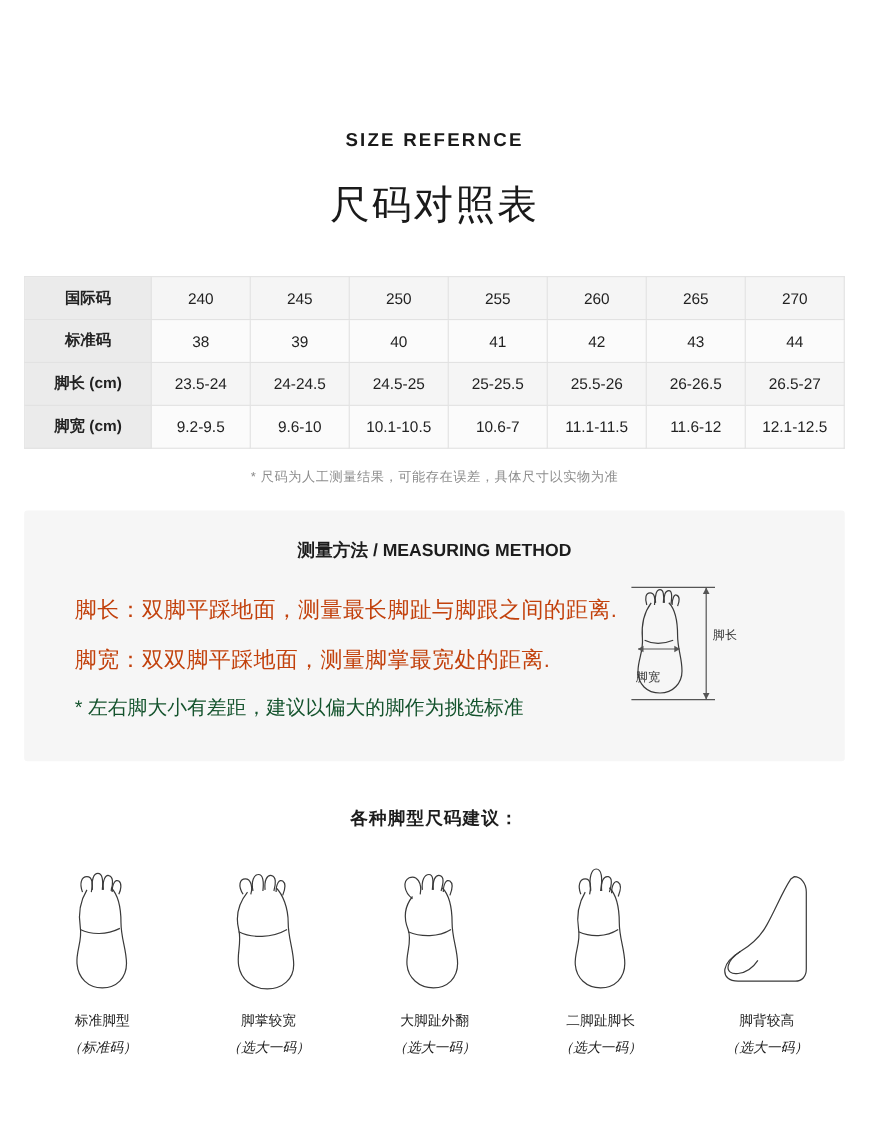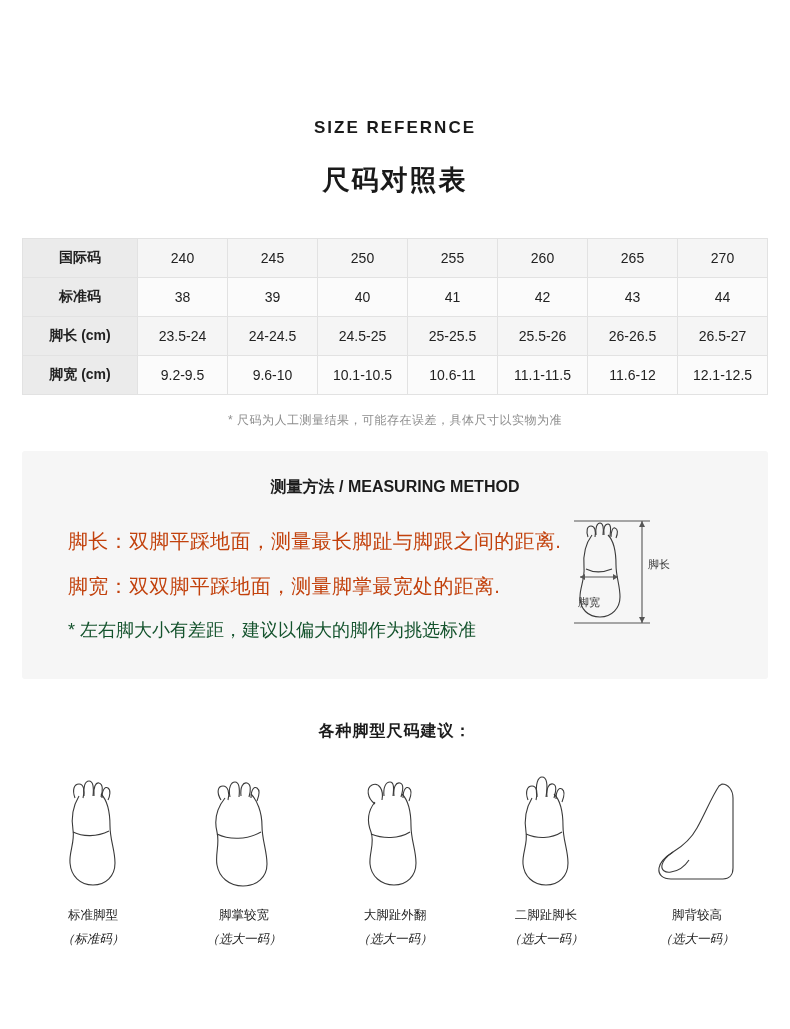--- a/index.html
+++ b/index.html
@@ -25,22 +25,22 @@
   .title-en {
     text-align: center;
     font-size: 17px;
     font-weight: bold;
     letter-spacing: 2px;
     color: #1a1a1a;
     margin-top: 118px;
   }
   .title-cn {
     text-align: center;
-    font-size: 27px;
-    font-weight: bold;
+    font-size: 36px;
+    font-weight: normal;
     color: #1a1a1a;
     margin-top: 24px;
     letter-spacing: 2px;
   }
 
   
   .table-wrap {
     margin: 40px 22px 0 22px;
   }
   table.size-table {
@@ -197,21 +197,21 @@
           <td>25-25.5</td>
           <td>25.5-26</td>
           <td>26-26.5</td>
           <td>26.5-27</td>
         </tr>
         <tr>
           <td class="rowhead">脚宽 (cm)</td>
           <td>9.2-9.5</td>
           <td>9.6-10</td>
           <td>10.1-10.5</td>
-          <td>10.6-11</td>
+          <td>10.6-7</td>
           <td>11.1-11.5</td>
           <td>11.6-12</td>
           <td>12.1-12.5</td>
         </tr>
       </tbody>
     </table>
     <div class="table-note">* 尺码为人工测量结果，可能存在误差，具体尺寸以实物为准</div>
   </div>
 
   <div class="measure-box">

